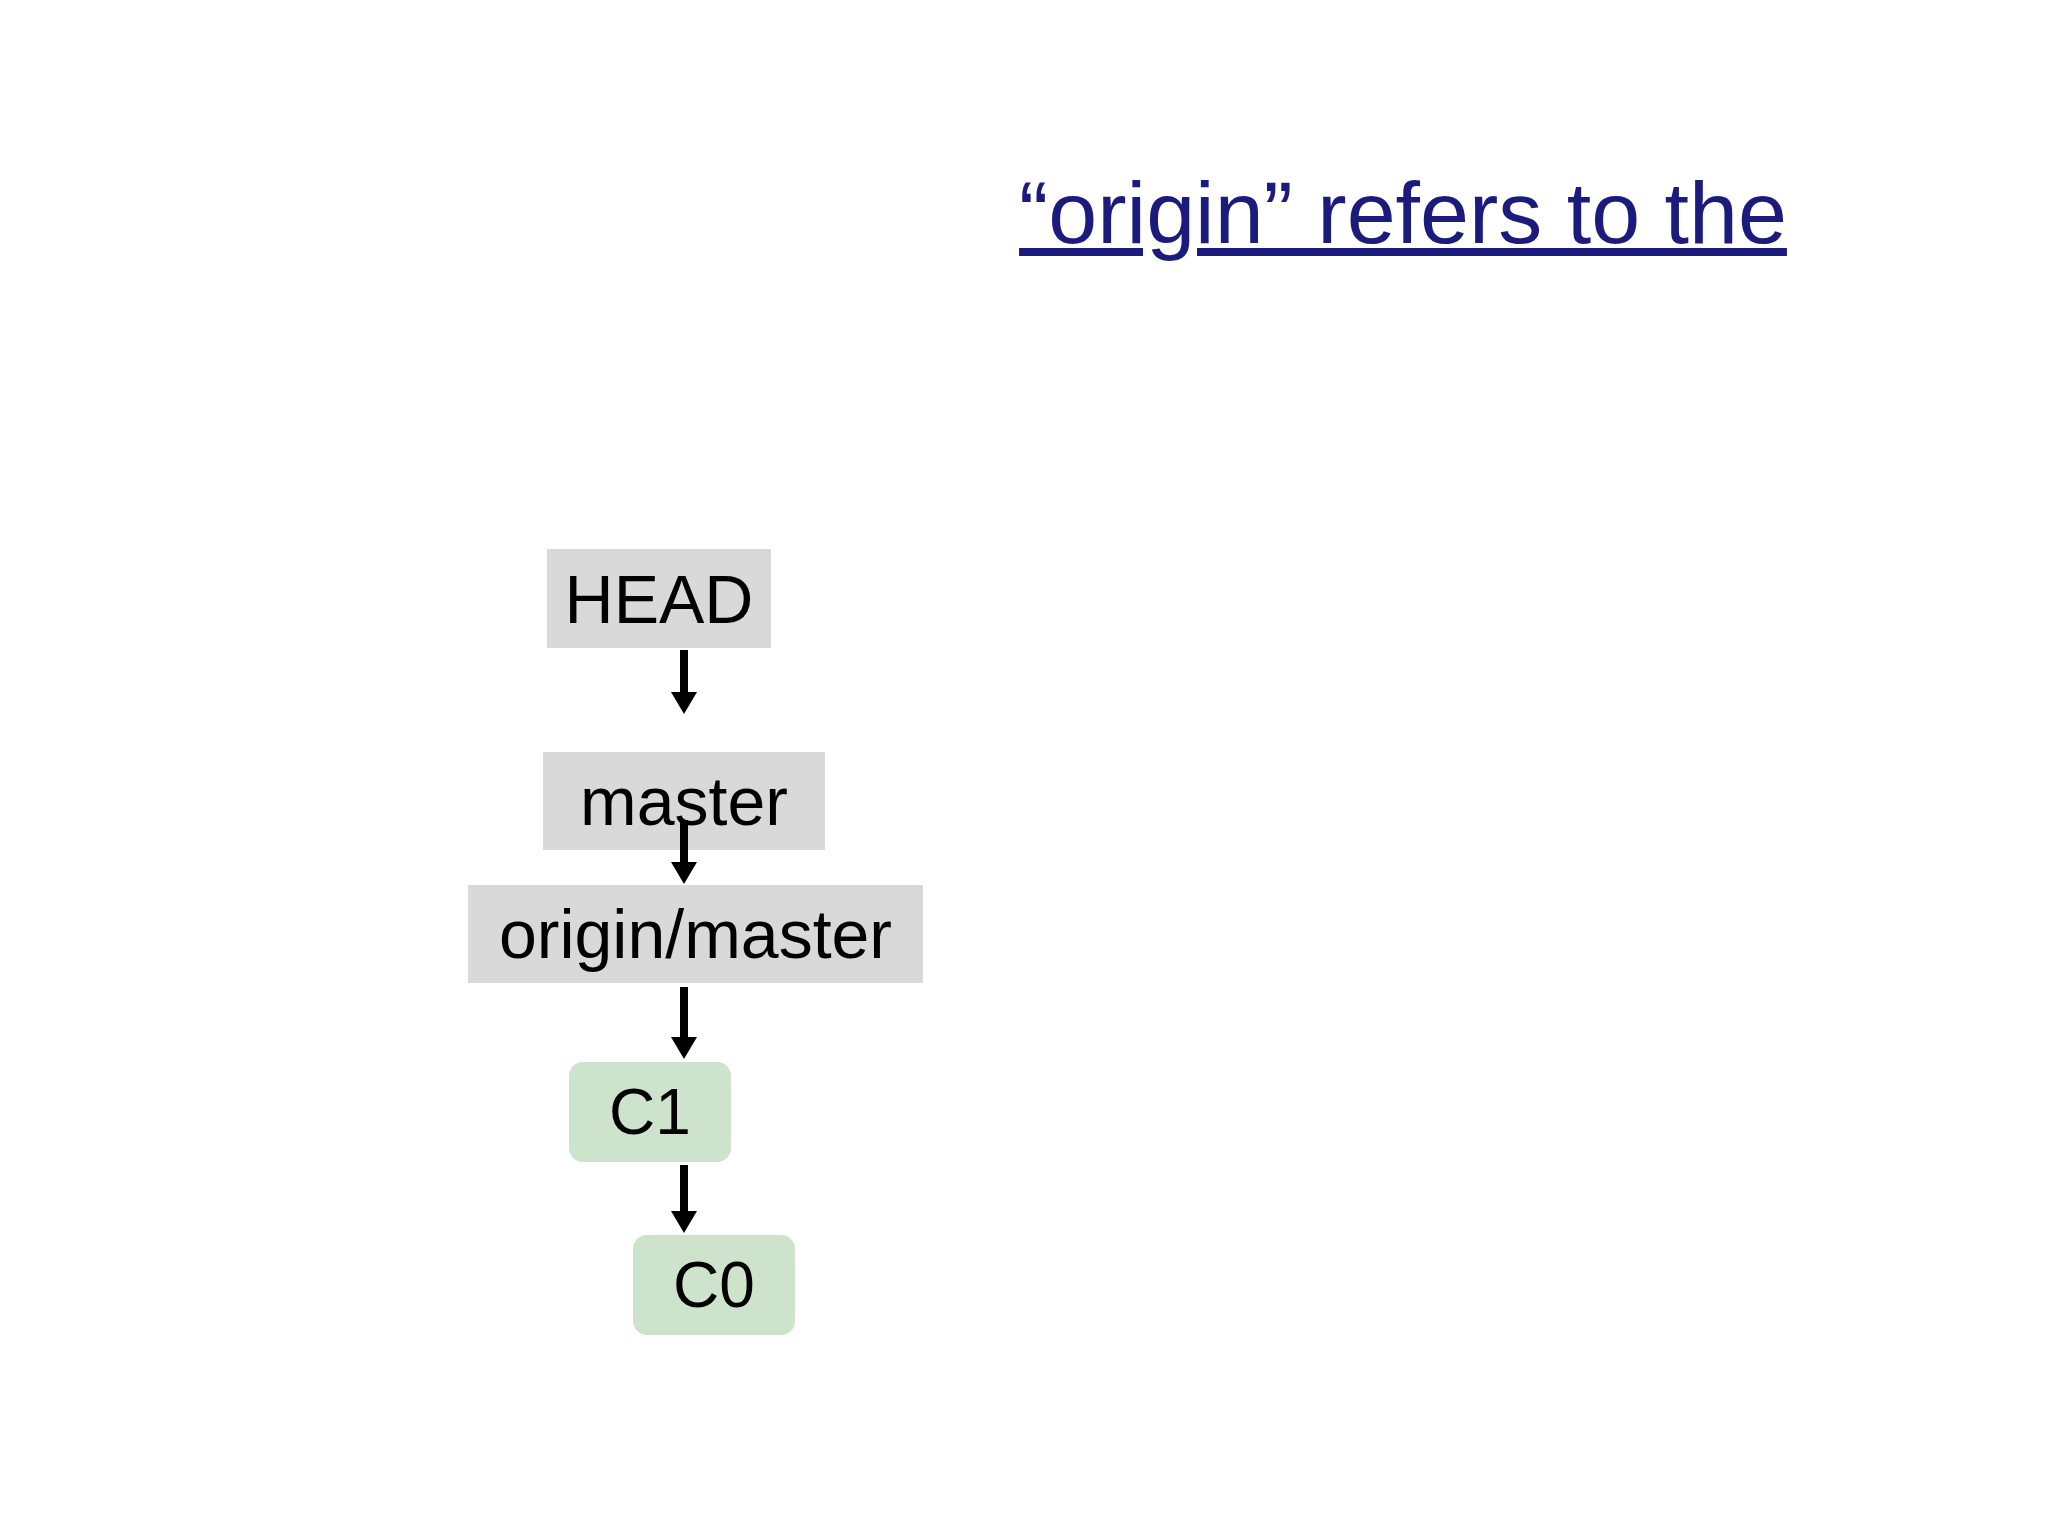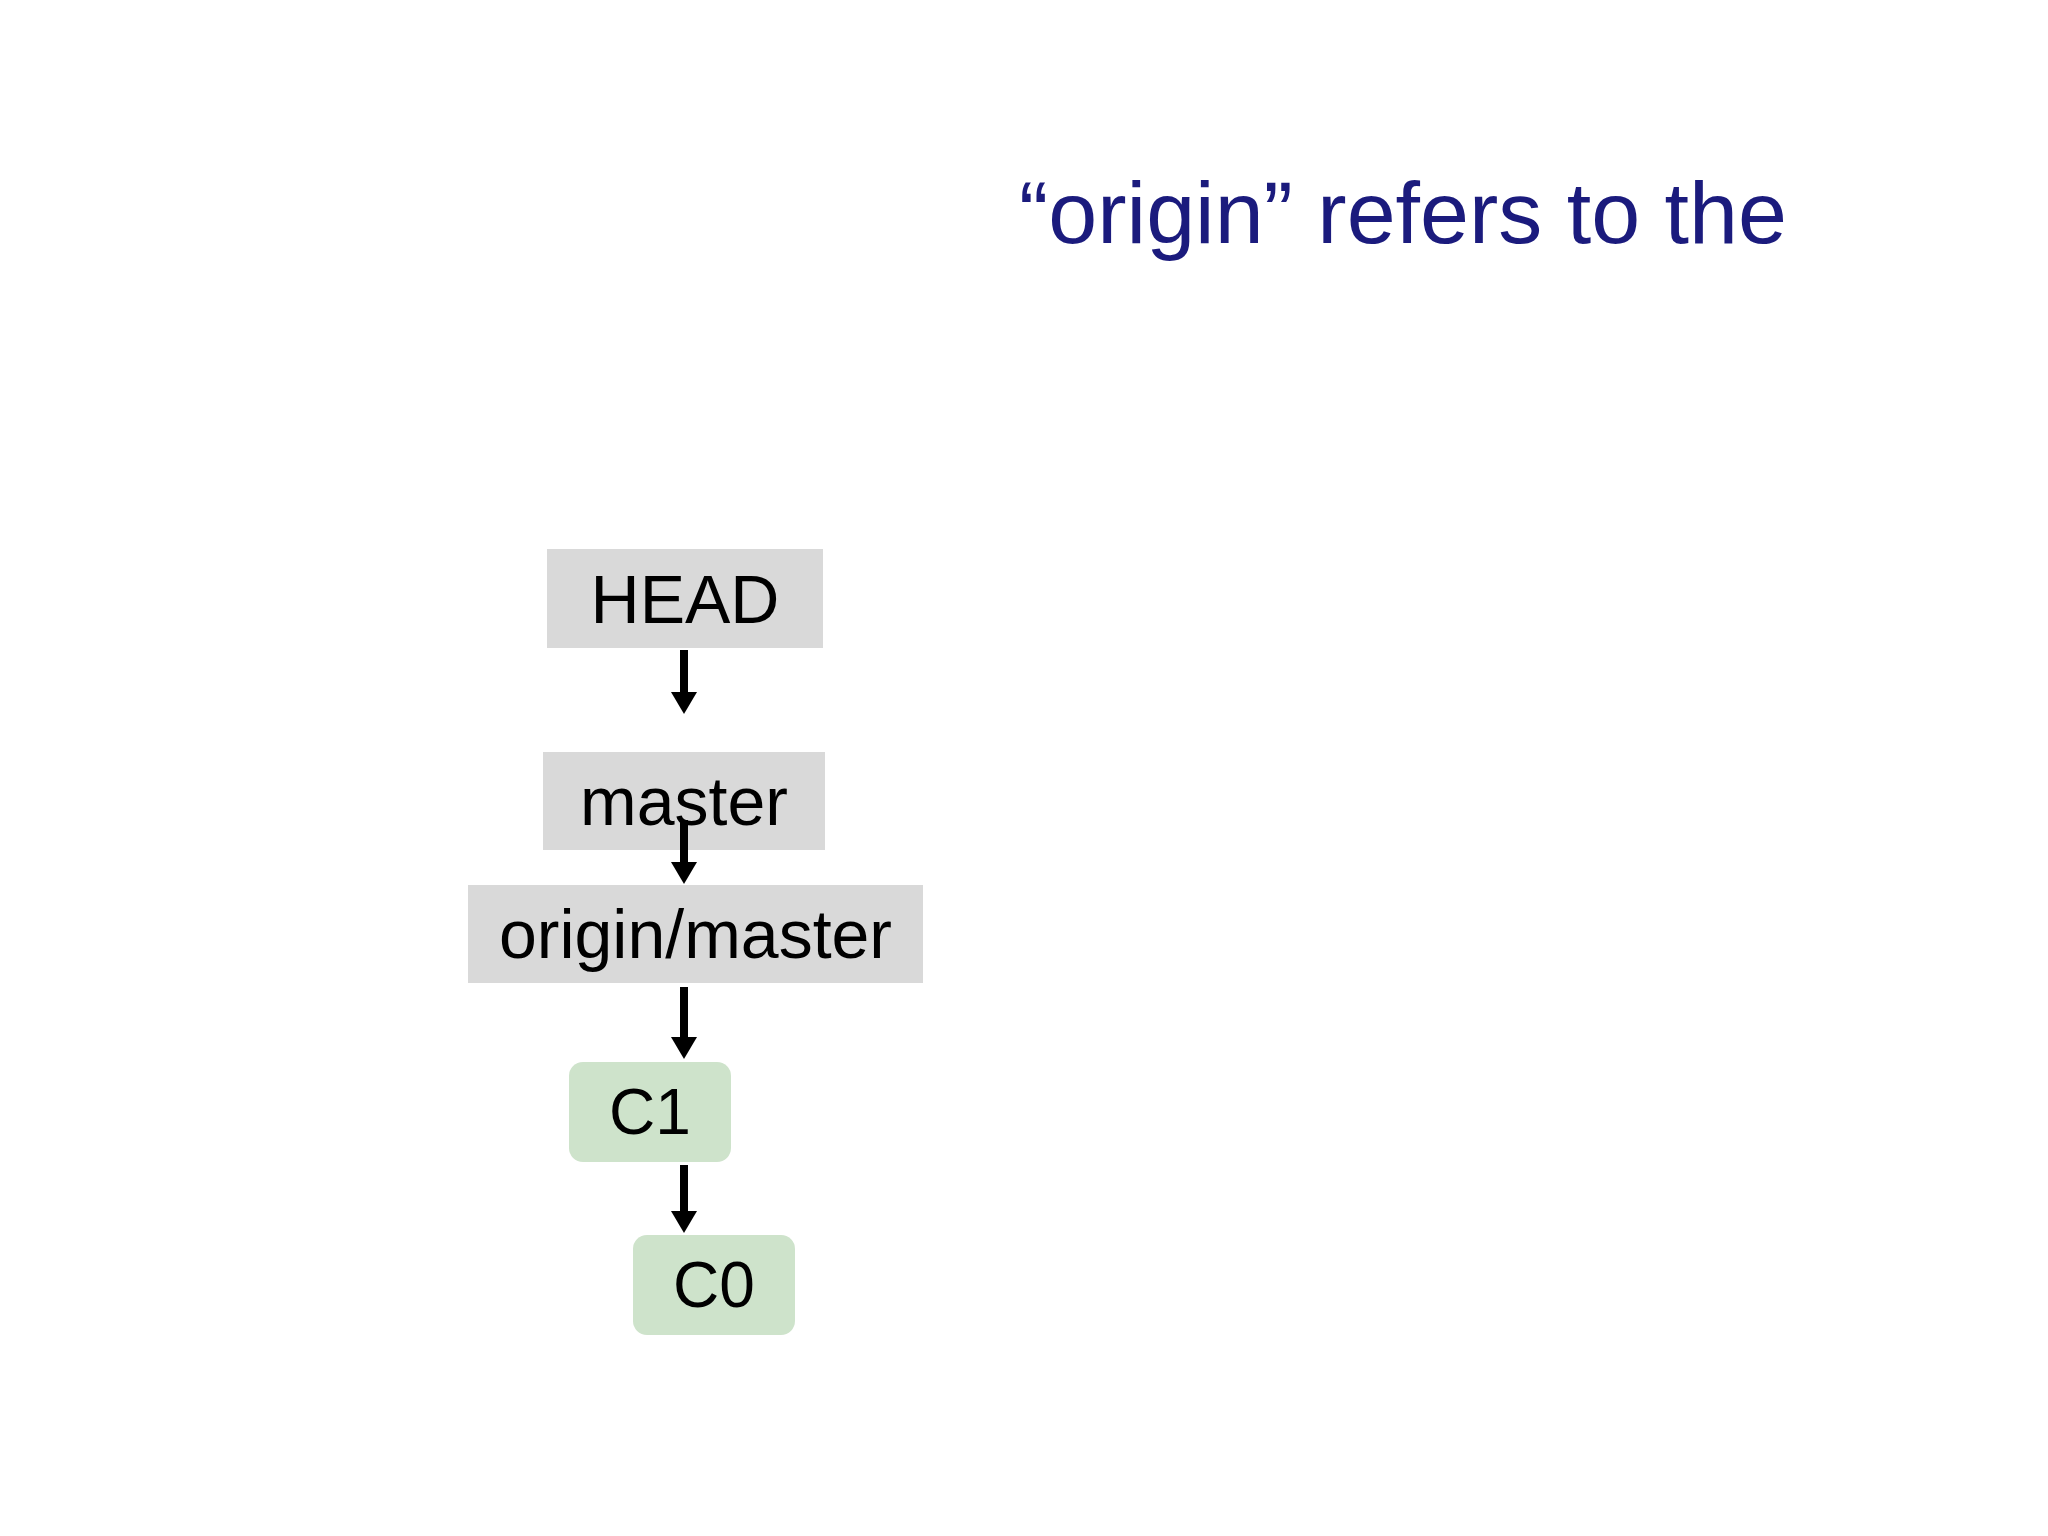--- a/index.html
+++ b/index.html
@@ -19,20 +19,21 @@
     position: absolute;
     left: 938px;
     top: 160px;
     width: 930px;
     margin: 0;
     text-align: center;
     font-size: 88px;
     line-height: 106px;
     font-weight: normal;
     color: #1b1b7d;
+    text-decoration: underline;
   }
   .title .title-line {
     display: block;
     white-space: nowrap;
   }
   .node {
     position: absolute;
     display: flex;
     align-items: center;
     justify-content: center;
@@ -75,21 +76,21 @@
 <body>
 
 <div class="slide">
 
   <h1 class="title">
     <span class="title-line">“origin” refers to the</span>
   </h1>
 
   <div class="diagram">
 
-    <div class="node ref" style="left:547px; top:549px; width:276px; height:99px;">HEAD</div>
+    <div class="node ref" style="left:547px; top:549px; width:224px; height:99px;">HEAD</div>
 
     <div class="arrow" style="left:671px; top:650px; height:64px;">
       <div class="arrow-line"></div>
       <div class="arrow-head"></div>
     </div>
 
     <div class="node ref" style="left:543px; top:752px; width:282px; height:98px;">master</div>
 
     <div class="arrow" style="left:671px; top:820px; height:64px;">
       <div class="arrow-line"></div>

